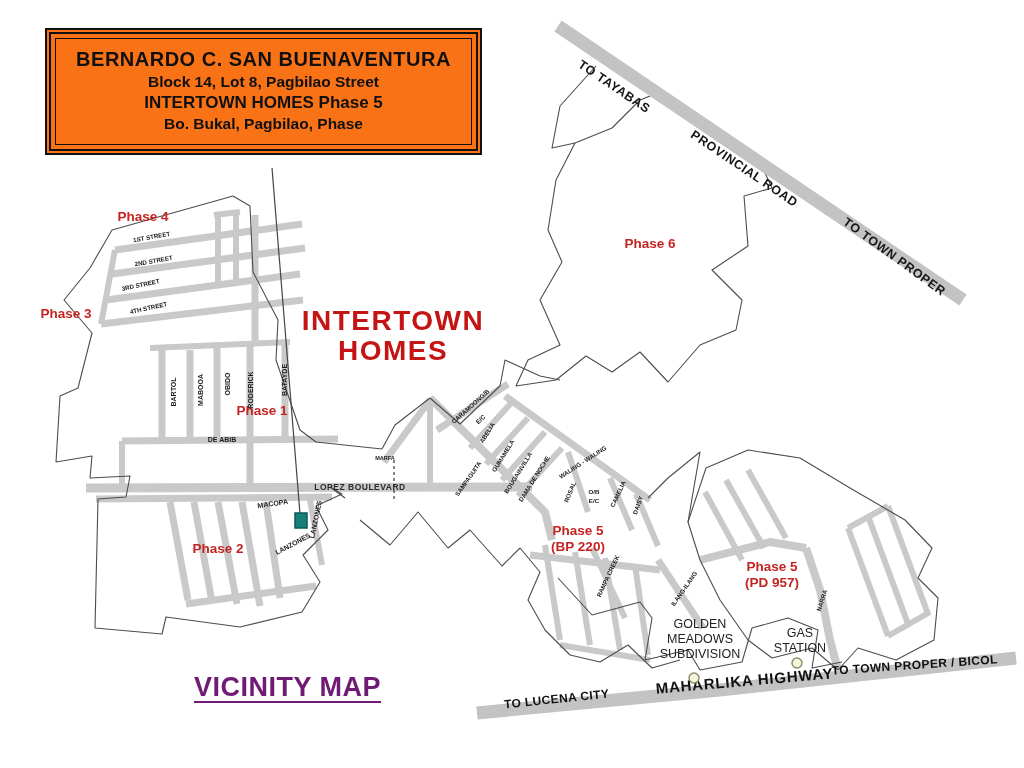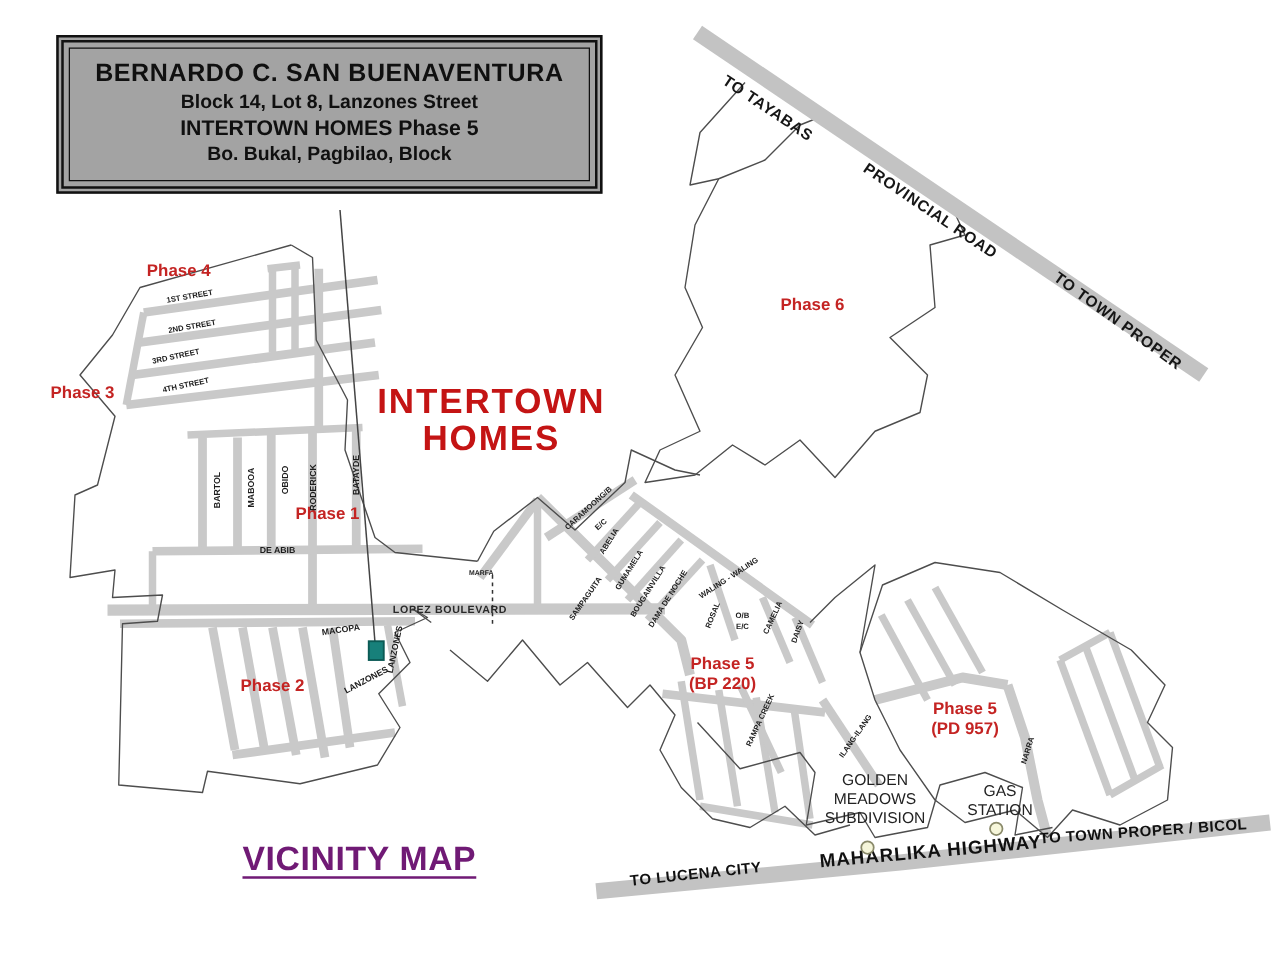--- a/index.html
+++ b/index.html
@@ -19,21 +19,21 @@
   .hwy      {font-weight:700;font-size:15px;fill:#111;text-anchor:middle;letter-spacing:.8px;}
   .hwys     {font-weight:700;font-size:12px;fill:#111;text-anchor:middle;letter-spacing:.4px;}
   .lmk      {font-weight:400;font-size:12.5px;fill:#222;text-anchor:middle;}
 
   .road{stroke:#c9c9c9;fill:none;stroke-linejoin:round;}
   .band{stroke:#c3c3c3;fill:none;}
   .bnd {stroke:#4d4d4d;stroke-width:1.1;fill:none;stroke-linejoin:round;}
 
   
   .title-box{position:absolute;left:45px;top:28px;width:437px;box-sizing:border-box;
-             border:6px double #111;background:#a3a3a3;padding:4px;}
+             border:6px double #111;background:#f97316;padding:4px;}
   .title-box-inner{border:1px solid #111;padding:8px 6px 10px 6px;text-align:center;color:#101010;}
   .tb-l1{font-weight:700;font-size:20px;letter-spacing:.5px;line-height:1.25;}
   .tb-l2{font-weight:400;font-size:15px;line-height:1.3;}
   .tb-l3{font-weight:700;font-size:15.5px;line-height:1.3;}
   .tb-l4{font-weight:700;font-size:17px;line-height:1.3;}
   .tb-l5{font-weight:700;font-size:15.5px;line-height:1.3;}
 
   
   .footer{position:absolute;left:65px;top:672px;width:445px;text-align:center;color:#701a75;}
   .footer-heading{font-weight:700;font-size:27px;letter-spacing:.5px;
@@ -210,23 +210,23 @@
   </g>
   <circle cx="797" cy="663" r="5" fill="#f6f6da" stroke="#8a8a6a" stroke-width="1.4"></circle>
 
   <line x1="272" y1="168" x2="300" y2="514" stroke="#444" stroke-width="1.2"></line>
   <rect x="295" y="513" width="12" height="15" fill="#17807a" stroke="#0b5a55" stroke-width="1.5"></rect>
 </svg>
 
   <div class="title-box">
     <div class="title-box-inner">
       <div class="tb-l1">BERNARDO C. SAN BUENAVENTURA</div>
-      <div class="tb-l3">Block 14, Lot 8, Lanzones Street</div>
+      <div class="tb-l3">Block 14, Lot 8, Pagbilao Street</div>
       <div class="tb-l4">INTERTOWN HOMES Phase 5</div>
-      <div class="tb-l5">Bo. Bukal, Pagbilao, Block</div>
+      <div class="tb-l5">Bo. Bukal, Pagbilao, Phase</div>
     </div>
   </div>
 
   <div class="footer">
     <div class="footer-heading">VICINITY MAP</div>
   </div>
 
 </div>
 
 </body></html>

